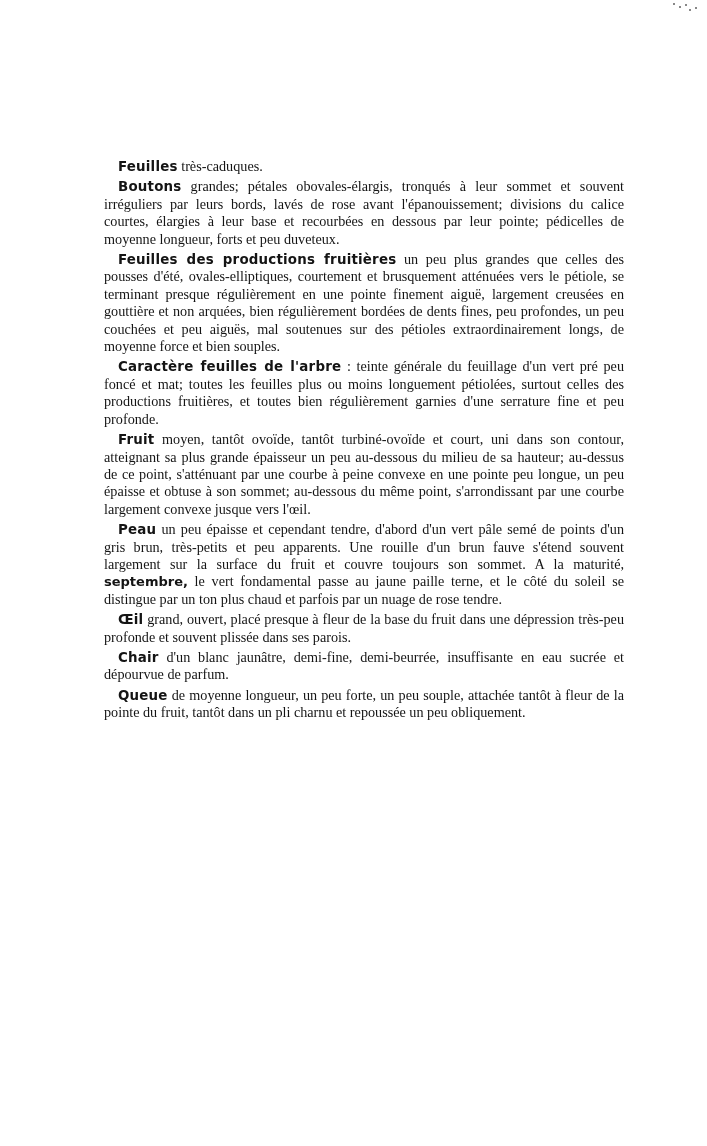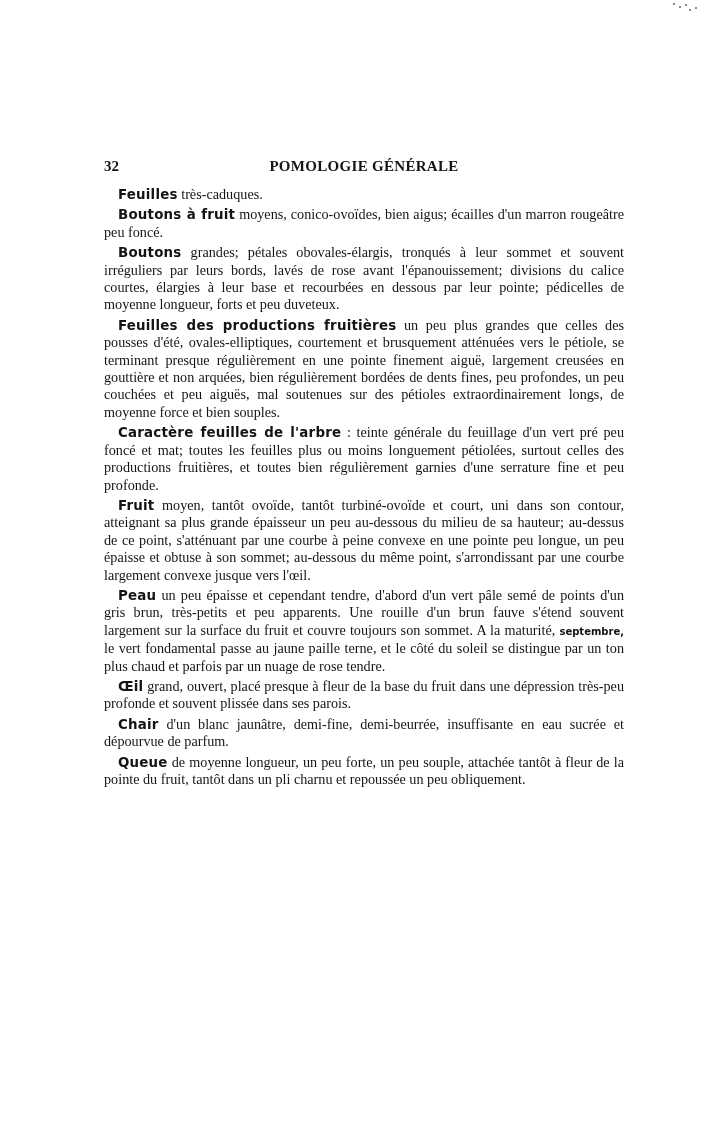--- a/index.html
+++ b/index.html
@@ -58,21 +58,21 @@
     }
     .term {
       font-family: "DejaVu Sans", "Liberation Sans", sans-serif;
       font-weight: bold;
       font-size: 13.4px;
       letter-spacing: 0.2px;
     }
     .inline-bold {
       font-family: "DejaVu Sans", "Liberation Sans", sans-serif;
       font-weight: bold;
-      font-size: 10px;
+      font-size: 13px;
     }
     .specks {
       position: absolute;
       right: 6px;
       top: 2px;
       width: 30px;
       height: 14px;
     }
     .specks span {
       position: absolute;
@@ -86,31 +86,24 @@
 
 <div class="specks">
   <span style="left:2px;top:1px"></span>
   <span style="left:8px;top:4px"></span>
   <span style="left:14px;top:2px"></span>
   <span style="left:18px;top:7px"></span>
   <span style="left:24px;top:5px"></span>
 </div>
 
 <div class="page">
-  <div class="running-head">
-    <span class="page-number">32</span>
-    <span class="running-title">POMOLOGIE GÉNÉRALE</span>
-  </div>
 
   <div class="text">
     <p class="para">
       <span class="term">Feuilles</span><span> très-caduques.</span>
-    </p>
-    <p class="para">
-      <span class="term">Boutons à fruit</span><span> moyens, conico-ovoïdes, bien aigus; écailles d'un marron rougeâtre peu foncé.</span>
     </p>
     <p class="para">
       <span class="term">Boutons</span><span> grandes; pétales obovales-élargis, tronqués à leur sommet et souvent irréguliers par leurs bords, lavés de rose avant l'épanouissement; divisions du calice courtes, élargies à leur base et recourbées en dessous par leur pointe; pédicelles de moyenne longueur, forts et peu duveteux.</span>
     </p>
     <p class="para">
       <span class="term">Feuilles des productions fruitières</span><span> un peu plus grandes que celles des pousses d'été, ovales-elliptiques, courtement et brusquement atténuées vers le pétiole, se terminant presque régulièrement en une pointe finement aiguë, largement creusées en gouttière et non arquées, bien régu­lièrement bordées de dents fines, peu profondes, un peu couchées et peu aiguës, mal soutenues sur des pétioles extraordinairement longs, de moyenne force et bien souples.</span>
     </p>
     <p class="para">
       <span class="term">Caractère feuilles de l'arbre</span><span> : teinte générale du feuillage d'un vert pré peu foncé et mat; toutes les feuilles plus ou moins longuement pétiolées, surtout celles des productions fruitières, et toutes bien régulière­ment garnies d'une serrature fine et peu profonde.</span>
     </p>

